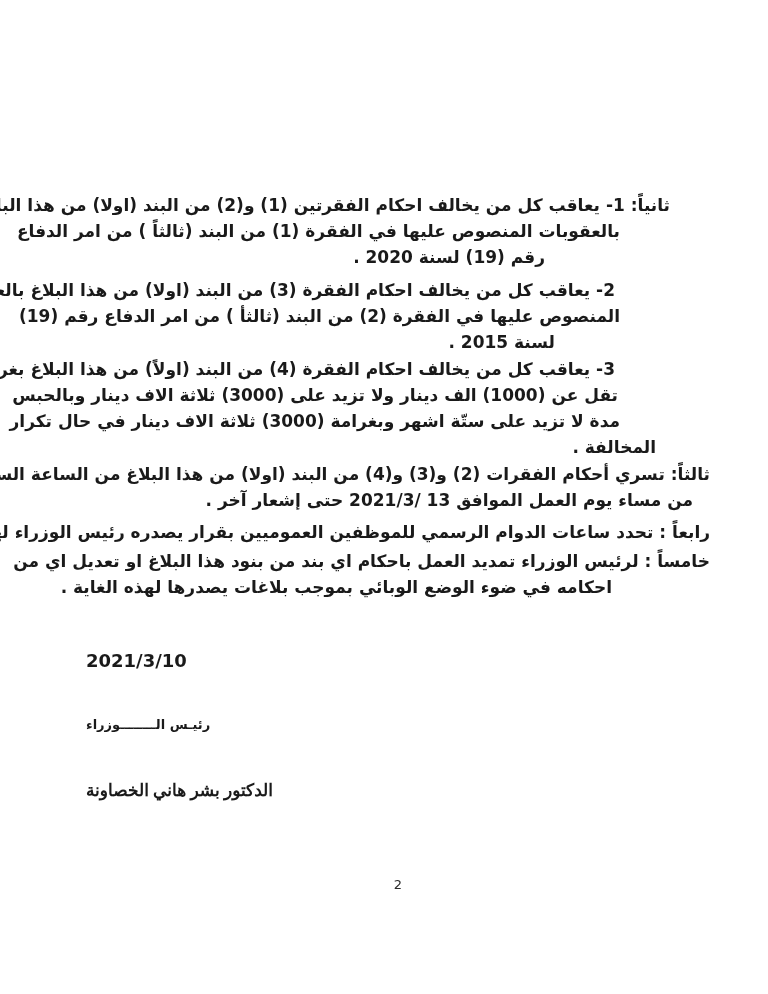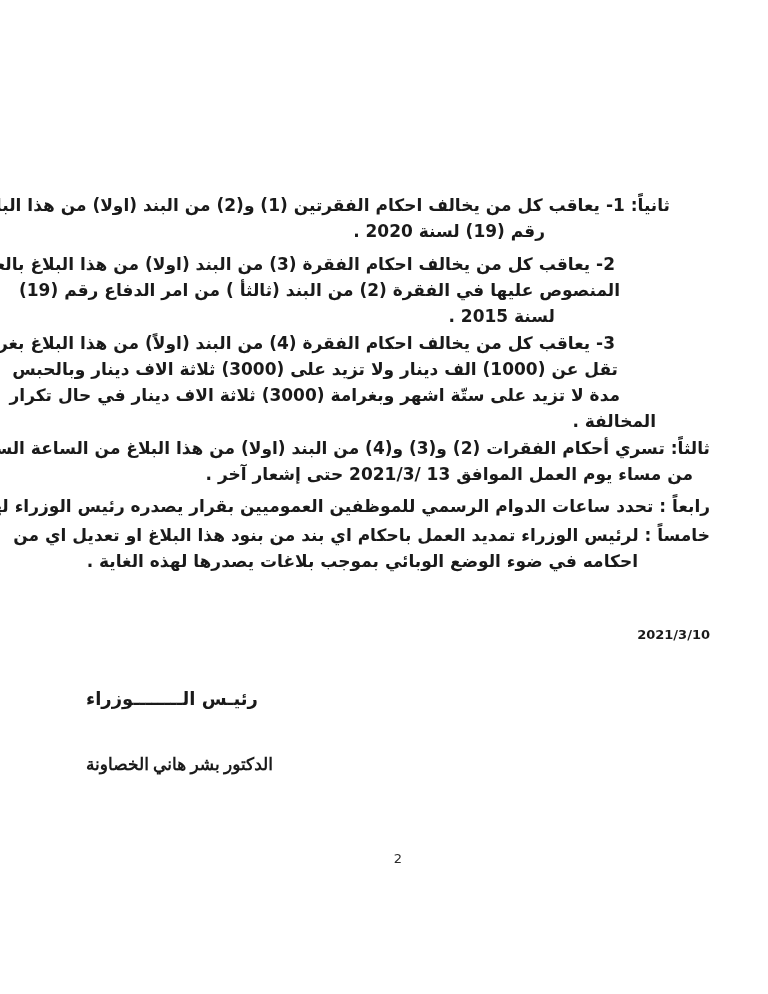--- a/index.html
+++ b/index.html
@@ -36,66 +36,67 @@
   .num {
     direction: ltr;
     unicode-bidi: isolate;
   }
   
   .m17  { margin-right: 17px; }
   .m40  { margin-right: 40px; }
   .m90  { margin-right: 90px; }
   .m92  { margin-right: 92px; }
   .m95  { margin-right: 95px; }
-  .m104 { margin-right: 72px; }
+  .m104 { margin-right: 98px; }
   .m120 { margin-right: 54px; }
   .m155 { margin-right: 155px; }
   .m165 { margin-right: 165px; }
   .m230 { margin-right: 230px; }
   
   .mt1  { margin-top: 1px; }
   .mt3  { margin-top: 3px; }
   .mt6  { margin-top: 6px; }
   .mt7  { margin-top: 7px; }
   .mt38 { margin-top: 38px; }
   .mt40 { margin-top: 40px; }
   .mt48 { margin-top: 48px; }
   .mt68 { margin-top: 68px; }
 
   .dateline {
-    text-align: right;
-    font-size: 13px;
+    text-align: left;
+    font-size: 18px;
     height: 26px;
     line-height: 26px;
   }
   .sig {
     text-align: left;
     height: 26px;
     line-height: 26px;
     white-space: nowrap;
   }
-  .sig-title { font-size: 18px; }
+  .sig-title { font-size: 13px; }
   .sig-name  { font-size: 17px; font-family: Liberation Serif, serif; }
   .pagenum {
     text-align: center;
     font-weight: 400;
     font-size: 13px;
     color: #2b2b2b;
     height: 26px;
     line-height: 26px;
   }
 </style>
 </head>
 <body>
 
 <div class="page">
   <div class="content">
 
     <div class="para">
       <div class="line j m40">ثانياً: 1- يعاقب كل من يخالف احكام الفقرتين (1) و(2) من البند (اولا) من هذا البلاغ</div>
+      <div class="line j m90">بالعقوبات المنصوص عليها في الفقرة (1) من البند (ثالثاً ) من امر الدفاع</div>
       <div class="line m165">رقم (19) لسنة 2020 .</div>
     </div>
 
     <div class="para mt7">
       <div class="line j m95">2- يعاقب كل من يخالف احكام الفقرة (3)  من البند (اولا) من هذا البلاغ بالعقوبات</div>
       <div class="line j m90">المنصوص عليها في الفقرة (2) من البند (ثالثأ ) من امر الدفاع رقم (19)</div>
       <div class="line m155">لسنة 2015 .</div>
     </div>
 
     <div class="para mt1">

